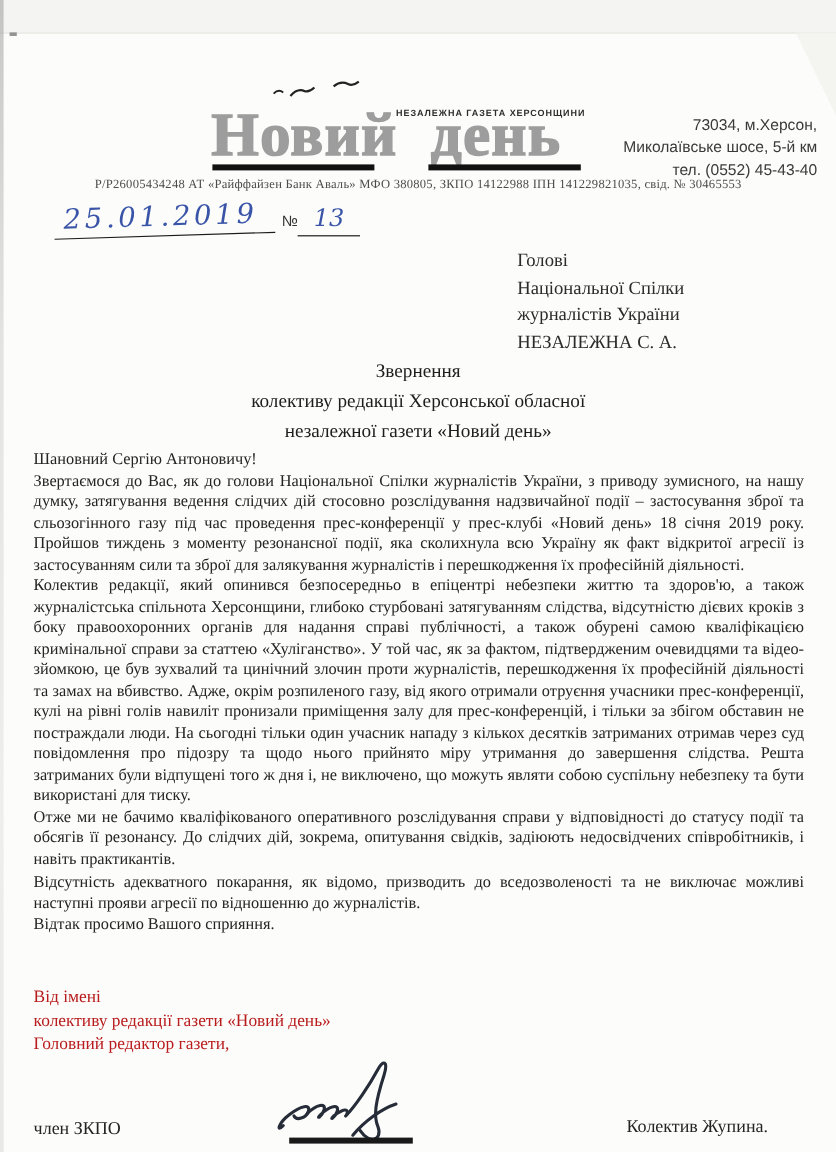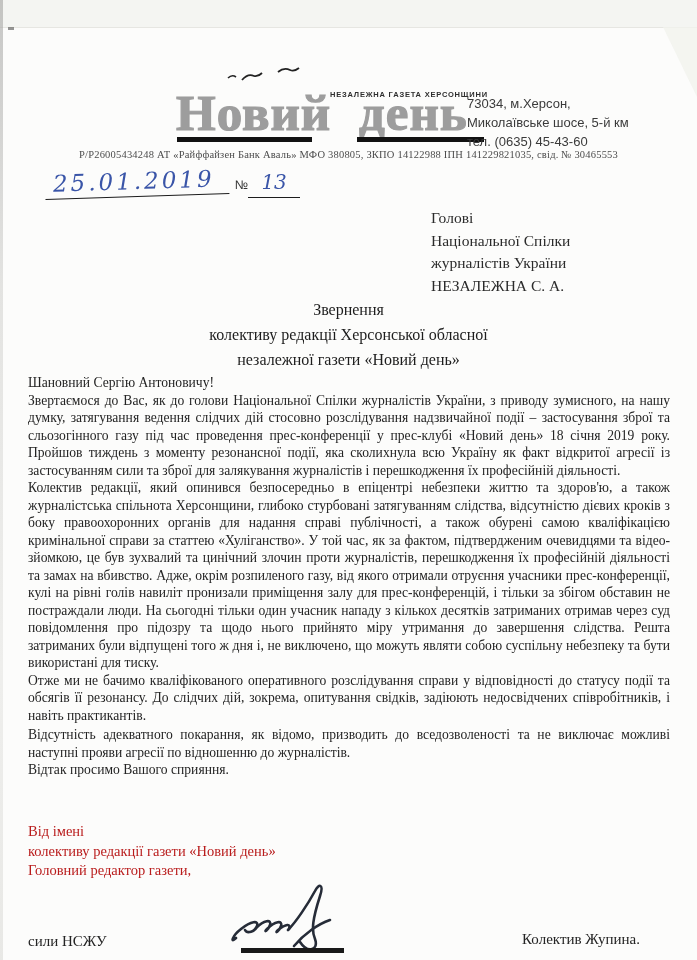--- a/index.html
+++ b/index.html
@@ -23,21 +23,21 @@
   .birds{position:absolute;left:222px;top:64px;}
   .tagline{position:absolute;left:330px;top:90px;width:146px;text-align:right;
     font-family:"Liberation Sans",sans-serif;font-weight:bold;font-size:7.5px;
     letter-spacing:.8px;color:#2e2e2e;white-space:nowrap;}
   .logo{position:absolute;left:176px;top:88px;
     font-family:Liberation Serif, serif;font-weight:bold;font-size:51px;line-height:1;
     color:#9d9d9d;-webkit-text-stroke:1.2px #9d9d9d;letter-spacing:1px;word-spacing:14px;white-space:nowrap;}
   .logo-bar{position:absolute;top:137px;height:5px;background:#111;}
   .bar-l{left:177px;width:135px;}
   .bar-r{left:357px;width:127px;}
-  .address{position:absolute;right:16px;top:94px;width:214px;text-align:left;
+  .address{position:absolute;right:16px;top:94px;width:214px;text-align:right;
     font-family:"Liberation Sans",sans-serif;font-size:13px;line-height:19px;color:#3a3a3a;}
   .bank{position:absolute;left:0;top:149px;width:100%;text-align:center;
     font-family:Liberation Serif, serif;font-size:10.5px;color:#4c4c4c;letter-spacing:.2px;}
 
   
   .ref-row{position:absolute;left:45px;top:168px;white-space:nowrap;}
   .hand{font-family:"DejaVu Serif",serif;font-style:italic;color:#3a55a8;}
   .hand-date{display:inline-block;font-size:23px;letter-spacing:3px;
     border-bottom:1.5px solid #1c1c1c;padding:0 14px 2px 8px;transform:rotate(-1.8deg);}
   .no-sign{font-family:"Liberation Sans",sans-serif;font-size:12.5px;color:#333;margin-left:6px;}
@@ -79,21 +79,21 @@
     <path d="M20,16 Q26,9 32,12 Q36,13 40,9" stroke="#222" stroke-width="1.8" fill="none"></path>
     <path d="M56,8 Q62,3 68,6 Q72,8 77,4" stroke="#222" stroke-width="1.8" fill="none"></path>
   </svg>
   <div class="tagline">НЕЗАЛЕЖНА ГАЗЕТА ХЕРСОНЩИНИ</div>
   <div class="logo">Новий день</div>
   <div class="logo-bar bar-l"></div>
   <div class="logo-bar bar-r"></div>
   <div class="address">
     <div>73034, м.Херсон,</div>
     <div>Миколаївське шосе, 5-й км</div>
-    <div>тел. (0635) 45-43-60</div>
+    <div>тел. (0552) 45-43-40</div>
   </div>
   <div class="bank">Р/Р26005434248  АТ «Райффайзен Банк Аваль» МФО 380805,  ЗКПО 14122988 ІПН 141229821035,  свід. № 30465553</div>
 
   <div class="ref-row">
     <span class="hand hand-date">25.01.2019</span><span class="no-sign">№</span><span class="hand hand-no">13</span>
   </div>
 
   <div class="recipient">
     <div>Голові</div>
     <div>Національної Спілки</div>
@@ -125,15 +125,15 @@
   <svg class="signature" width="130" height="70" viewBox="0 0 130 70">
     <g stroke="#262c38" stroke-width="2.6" fill="none" stroke-linecap="round">
       <path d="M8,56 C2,62 4,54 13,47 C23,39 31,38 29,44 C27,50 19,52 17,48"></path>
       <path d="M28,46 C36,38 44,37 42,43 C40,49 35,51 39,47 C47,39 55,38 53,44 C51,50 46,52 50,48 C58,42 63,41 61,47"></path>
       <path d="M60,48 C68,40 80,22 87,9 C91,1 96,2 92,14 C85,36 83,48 87,57 C91,68 80,72 72,60"></path>
       <path d="M66,64 C76,52 90,42 102,38"></path>
     </g>
   </svg>
   <div class="sig-bar"></div>
 
-  <div class="member">сили НСЖУ</div>
+  <div class="member">член ЗКПО</div>
   <div class="signatory">Колектив Жупина.</div>
 </div>
 
 </body></html>

